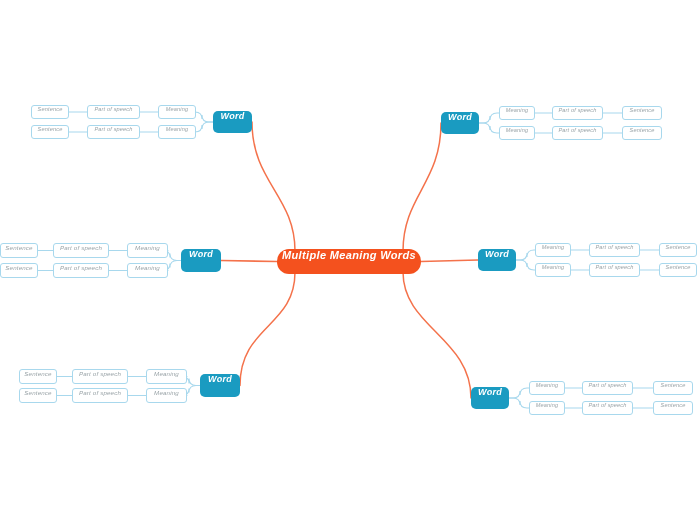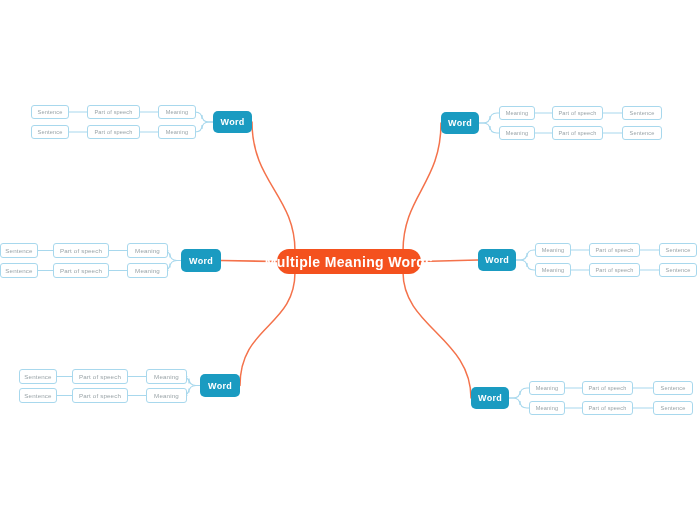--- a/index.html
+++ b/index.html
@@ -6,26 +6,26 @@
   body{
     width:697px;height:520px;
     background:#ffffff;
     font-family:"Liberation Sans", sans-serif;
     overflow:hidden;
     position:relative;
   }
   #canvas{position:absolute;left:0;top:0;width:697px;height:520px;}
   svg.links{position:absolute;left:0;top:0;width:697px;height:520px;overflow:visible;}
 
-  .node{position:absolute;box-sizing:border-box;display:flex;align-items:center;
-        justify-content:center;white-space:nowrap;}
+  .node{position:absolute;box-sizing:border-box;display:flex;
+        justify-content:center;white-space:nowrap;font-style:italic;}
 
   .node-center{
     background:#F4511E;color:#ffffff;border-radius:12px;
-    font-size:14px;font-weight:bold;letter-spacing:.35px;
+    font-size:11px;font-weight:bold;letter-spacing:.35px;
   }
   .node-word{
     background:#1A9BC1;color:#ffffff;border-radius:5px;
     font-size:9px;font-weight:bold;letter-spacing:.25px;
   }
   .node-leaf{
     background:#ffffff;border:1px solid #A8D8ED;border-radius:3px;
     color:#9AA4A8;font-size:5.6px;letter-spacing:.15px;
   }
   .node-leaf.lg{font-size:6.2px;}

